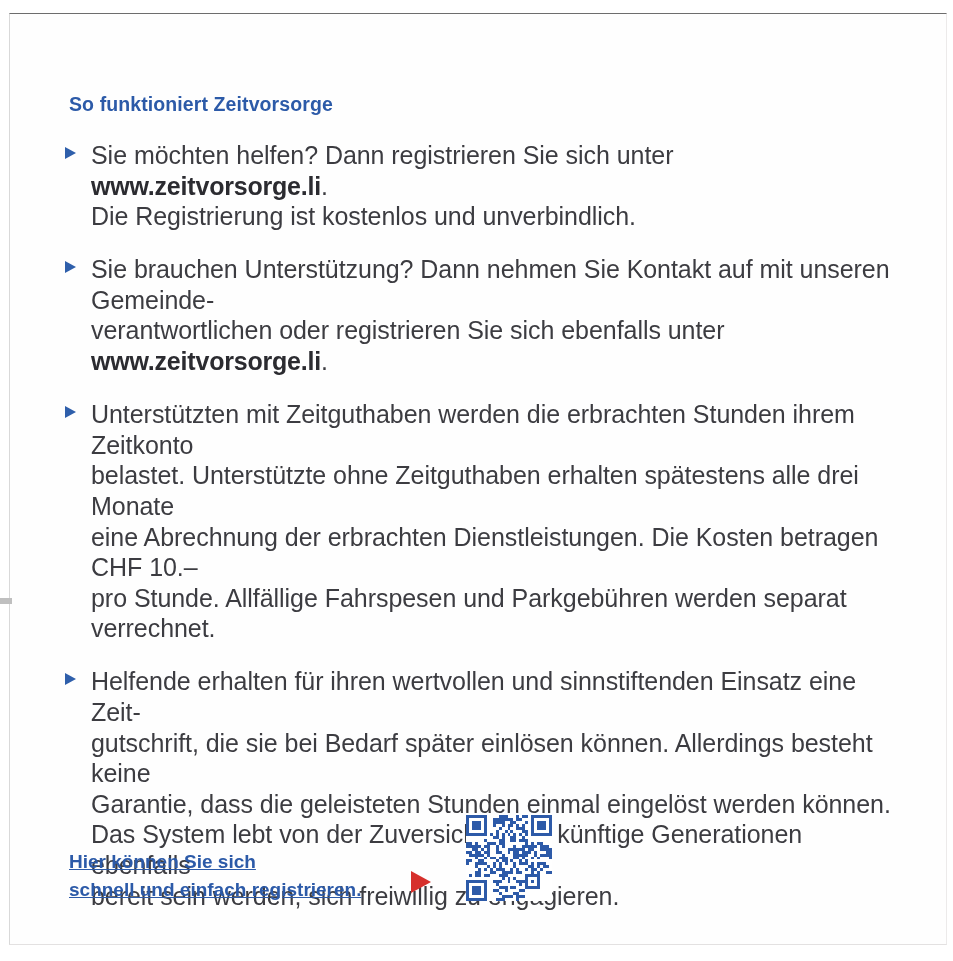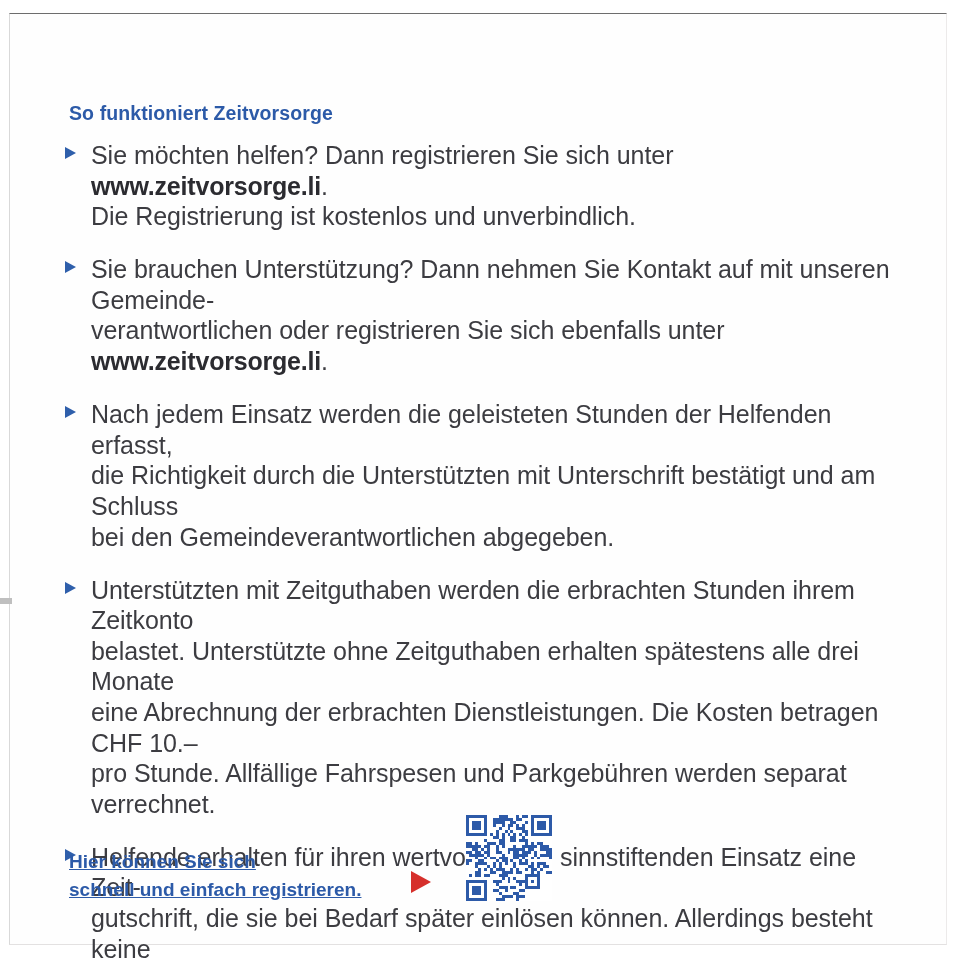--- a/index.html
+++ b/index.html
@@ -55,21 +55,21 @@
     position: absolute;
     left: 0;
     top: 0;
     width: 953px;
     height: 961px;
   }
 
   .heading {
     position: absolute;
     left: 69px;
-    top: 102px;
+    top: 93px;
     font-size: 19.5px;
     font-weight: bold;
     color: #2c5aa8;
     letter-spacing: 0.1px;
   }
 
   .bullets {
     position: absolute;
     left: 65px;
     top: 140px;
@@ -162,26 +162,20 @@
 Die Registrierung ist kostenlos und unverbindlich.</div>
       </div>
 
       <div class="bullet-item">
         <span class="tri"></span>
         <div class="bullet-text">Sie brauchen Unterstützung? Dann nehmen Sie Kontakt auf mit unseren Gemeinde-
 verantwortlichen oder registrieren Sie sich ebenfalls unter <b>www.zeitvorsorge.li</b>.</div>
       </div>
 
 
-      <div class="bullet-item">
-        <span class="tri"></span>
-        <div class="bullet-text">Nach jedem Einsatz werden die geleisteten Stunden der Helfenden erfasst,
-die Richtigkeit durch die Unterstützten mit Unterschrift bestätigt und am Schluss
-bei den Gemeindeverantwortlichen abgegeben.</div>
-      </div>
 
       <div class="bullet-item">
         <span class="tri"></span>
         <div class="bullet-text">Unterstützten mit Zeitguthaben werden die erbrachten Stunden ihrem Zeitkonto
 belastet. Unterstützte ohne Zeitguthaben erhalten spätestens alle drei Monate
 eine Abrechnung der erbrachten Dienstleistungen. Die Kosten betragen CHF 10.–
 pro Stunde. Allfällige Fahrspesen und Parkgebühren werden separat verrechnet.</div>
       </div>
 
       <div class="bullet-item">

